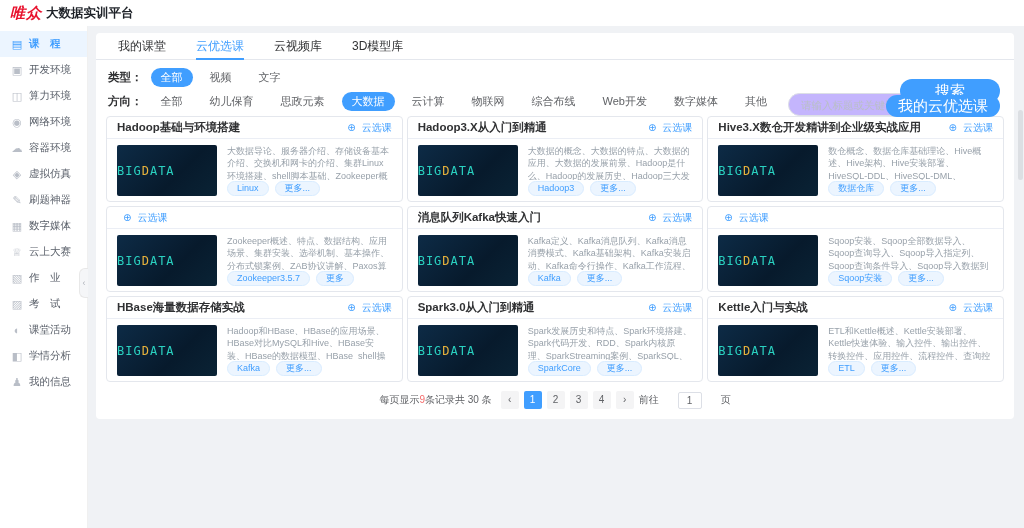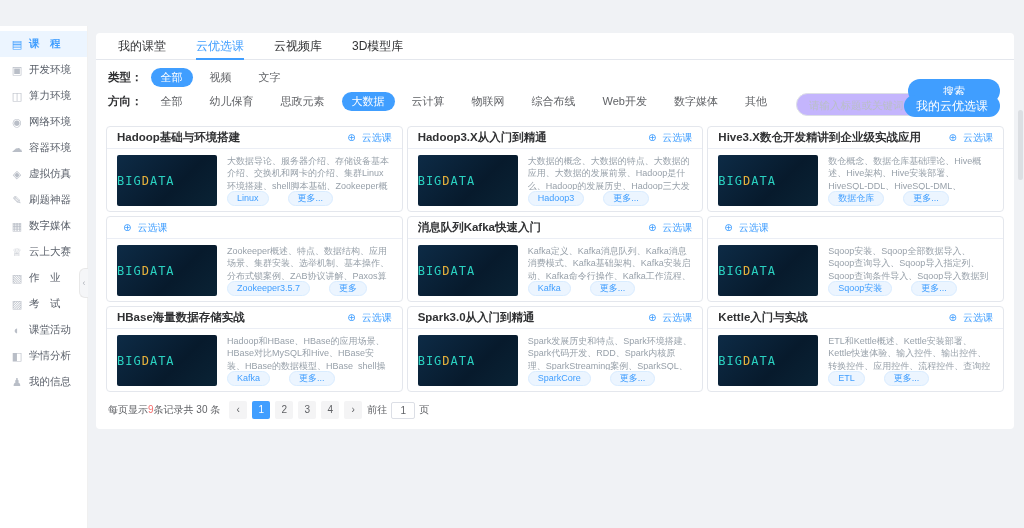--- a/index.html
+++ b/index.html
@@ -30,55 +30,59 @@
 
   .filters { padding:8px 12px 0; }
   .filter-row { display:flex; align-items:center; margin-bottom:6px; height:18px; }
   .filter-label { font-size:11.5px; font-weight:bold; color:#303133; margin-right:8px; white-space:nowrap; }
   .chip { font-size:11px; color:#606266; padding:2px 10px; margin-right:7px; border-radius:10px; cursor:pointer; white-space:nowrap; }
   .chip.selected { background:#409eff; color:#fff; }
 
   .search-group { position:absolute; top:33px; right:14px; display:flex; align-items:center; }
   .search-input { width:126px; height:23px; border:1px solid #dcdfe6; border-radius:12px; padding:0 12px; font-size:10.5px; color:#606266; outline:none; background:#c4b5fd;margin-top:27px; }
   .search-input::placeholder { color:#b9bfc6; }
-  .search-btn { height:24px; padding:0 35px; background:#409eff; color:#fff; border:none; border-radius:12px; font-size:11px; margin-left:-14px; cursor:pointer; }
-  .my-courses-btn { position:absolute; top:62px; right:14px; height:22px; padding:0 12px; background:#409eff; color:#fff; border:none; border-radius:11px; font-size:12px; cursor:pointer; }
-
-  .cards { display:grid; grid-template-columns:repeat(3,1fr); gap:4px; padding:0 10px; margin-top:16px; }
+  .search-btn { height:24px; padding:0 35px; background:#409eff; color:#fff; border:none; border-radius:12px; font-size:15px; margin-left:-14px; cursor:pointer; }
+  .my-courses-btn { position:absolute; top:62px; right:14px; height:22px; padding:0 12px; background:#409eff; color:#fff; border:none; border-radius:11px; font-size:15px; cursor:pointer; }
+
+  .cards { display:grid; grid-template-columns:repeat(3,1fr); gap:4px; padding:0 10px; margin-top:6px; }
   .card { border:1px solid #e4e7ed; border-radius:4px; background:#fff; height:86px; display:flex; flex-direction:column; overflow:hidden; cursor:pointer; }
   .card-head { display:flex; justify-content:space-between; align-items:center; padding:0 10px; height:22px; flex:none; border-bottom:1px solid #ebeef5; }
   .card-title { font-size:11.5px; font-weight:bold; color:#303133; white-space:nowrap; overflow:hidden; text-overflow:ellipsis; }
   .card-action { font-size:10px; color:#409eff; display:flex; align-items:center; gap:6px; flex:none; margin-left:6px; cursor:pointer; }
   .cloud-ico::before { content:"⊕"; font-size:10px; color:#409eff; }
   .card-body { flex:1; display:flex; gap:10px; padding:6px 10px 5px; min-height:0; }
   .thumb { width:100px; height:51px; flex:none; border-radius:2px; background:linear-gradient(135deg,#0d2b46 0%,#071a2c 60%,#0a2335 100%); display:flex; align-items:center; font-family:"DejaVu Sans Mono",monospace; font-weight:normal; font-size:12px; letter-spacing:1px; }
   .thumb .teal { color:#2ad1c0; } .thumb .gold { color:#e8b33c; }
   .card-right { flex:1; display:flex; flex-direction:column; justify-content:space-between; min-width:0; }
   .card-desc { font-size:9px; color:#98a1aa; line-height:1.38; max-height:38px; overflow:hidden; }
-  .card-tags { display:flex; gap:19px; margin-top:1px; }
+  .card-tags { display:flex; gap:6px; margin-top:1px; }
   .tag { background:#ecf5ff; border:1px solid #d9ecff; color:#409eff; font-size:9px; padding:1px 9px; border-radius:9px; line-height:11px; white-space:nowrap; cursor:pointer; }
 
-  .panel-footer { display:flex; justify-content:flex-start; align-items:center; padding:9px 12px 2px; }
+  .panel-footer { display:flex; justify-content:center; align-items:center; padding:9px 12px 2px; }
   .per-page { font-size:10px; color:#606266; }
   .per-page .red { color:#f56c6c; }
   .pagination { display:flex; align-items:center; gap:5px; font-size:10px; color:#606266; }
   .total { margin-right:4px; }
   .pg-btn { min-width:18px; height:18px; line-height:18px; text-align:center; background:#f4f4f5; border-radius:2px; color:#606266; padding:0 3px; cursor:pointer; }
   .pg-btn.active { background:#409eff; color:#fff; }
-  .goto { display:flex; align-items:center; gap:4px; margin-left:0; }
+  .goto { display:flex; align-items:center; gap:19px; margin-left:0; }
   .goto-input { width:24px; height:17px; border:1px solid #dcdfe6; border-radius:2px; text-align:center; font-size:10px; color:#606266; outline:none; }
 
   .scrollbar { position:absolute; top:26px; right:0; width:7px; bottom:0; background:transparent; }
   .scroll-thumb { position:absolute; top:84px; right:1px; width:5px; height:70px; background:#dcdfe3; border-radius:3px; }
 </style>
 </head>
 <body>
 
 <div class="viewport">
 
+  <header class="topbar">
+    <span class="logo-mark">唯众</span>
+    <span class="logo-title">大数据实训平台</span>
+  </header>
 
   <aside class="sidebar">
     <nav>
 
     <div class="side-item active">
           <span class="side-icon">▤</span>
           <span class="side-label">课　程</span>
         </div>
         <div class="side-item">
           <span class="side-icon">▣</span>

